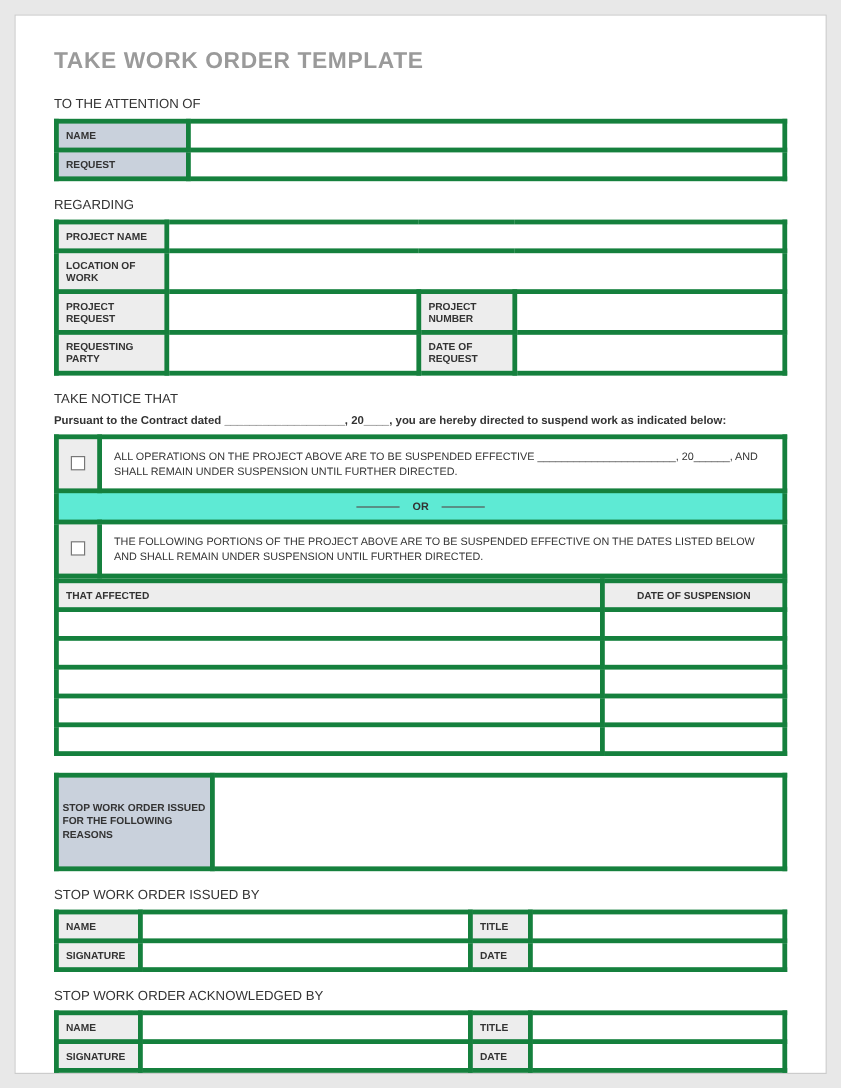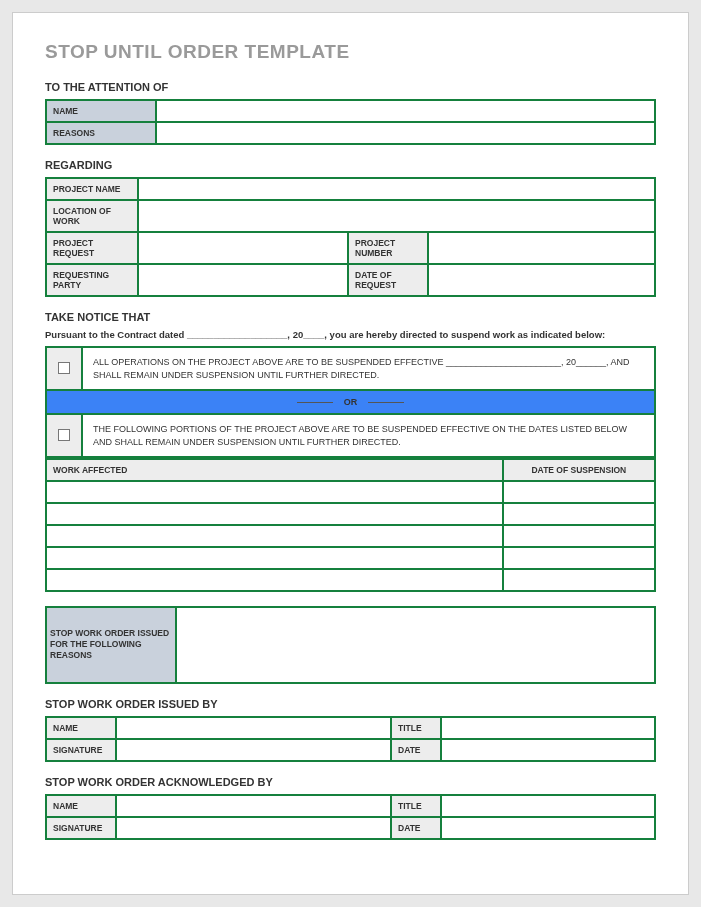--- a/index.html
+++ b/index.html
@@ -1,51 +1,51 @@
 <!DOCTYPE html>
 <html><head>
 <meta charset="utf-8">
 <style>
 * { box-sizing: border-box; margin: 0; padding: 0; }
 body { background: #e8e8e8; font-family: Arial, sans-serif; font-size: 10px; color: #333; }
 .page { width: 701px; height: 907px; margin: 0 auto; background: #e8e8e8; padding: 12px; }
 .sheet { background: #fff; border: 1px solid #ccc; padding: 28px 32px; height: 100%; }
 h1 { font-size: 19px; font-weight: bold; color: #9a9a9a; letter-spacing: 0.5px; margin-bottom: 18px; }
-.section-title { font-size: 11px; font-weight: bold; color: #333; margin-bottom: 6px; margin-top: 14px; }
+.section-title { font-size: 11px; font-weight: normal; color: #333; margin-bottom: 6px; margin-top: 14px; }
 table { width: 100%; border-collapse: collapse; }
-td { border: 2px solid #15803d; padding: 5px 6px; font-size: 9px; vertical-align: middle; }
+td { border: 4px solid #15803d; padding: 5px 6px; font-size: 9px; vertical-align: middle; }
 .label-cell { background: #c9d1dc; font-weight: bold; font-size: 8.5px; }
 .label-cell-grey { background: #ededed; font-weight: bold; font-size: 8.5px; }
 .value-cell { background: #fff; }
 .notice-text { font-size: 9.5px; font-weight: bold; margin-bottom: 6px; }
 .checkbox-cell { background: #ededed; text-align: center; width: 36px; }
 .checkbox { display: inline-block; width: 12px; height: 12px; border: 1.5px solid #777; background: #fff; }
 .opt-text { font-size: 9px; line-height: 1.4; padding: 8px 10px; }
-.or-row td { background: #3b82f6; text-align: center; font-size: 9px; font-weight: bold; padding: 6px; margin-left: 45px; }
+.or-row td { background: #5eead4; text-align: center; font-size: 9px; font-weight: bold; padding: 6px; margin-left: 45px; }
 .dash { display: inline-block; width: 36px; border-top: 1.5px solid #555; vertical-align: middle; margin: 0 8px; }
 .header-row td { background: #ededed; font-weight: bold; font-size: 8.5px; }
 .reasons-cell { background: #c9d1dc; font-weight: bold; font-size: 8.5px; width: 130px; padding: 20px 3px; line-height: 1.3; vertical-align: middle; }
 </style>
 </head>
 <body>
 
 <div class="page">
 <div class="sheet">
 
-<h1>STOP UNTIL ORDER TEMPLATE</h1>
+<h1>TAKE WORK ORDER TEMPLATE</h1>
 
 <div class="section-title">TO THE ATTENTION OF</div>
 <table>
 <tbody>
           <tr>
   <td class="label-cell" style="width:110px">NAME</td>
   <td class="value-cell"></td>
 </tr>
 <tr>
-  <td class="label-cell">REASONS</td>
+  <td class="label-cell">REQUEST</td>
   <td class="value-cell"></td>
 </tr>
 </tbody>
       </table>
 
 <div class="section-title">REGARDING</div>
 <table>
 <tbody>
           <tr>
   <td class="label-cell-grey" style="width:92px">PROJECT NAME</td>
@@ -93,21 +93,21 @@
     <span class="checkbox"></span>
   </td>
   <td class="opt-text">THE FOLLOWING PORTIONS OF THE PROJECT ABOVE ARE TO BE SUSPENDED EFFECTIVE ON THE DATES LISTED BELOW AND SHALL REMAIN UNDER SUSPENSION UNTIL FURTHER DIRECTED.</td>
 </tr>
 </tbody>
       </table>
 
 <table>
 <tbody>
           <tr class="header-row">
-  <td style="width:75%">WORK AFFECTED</td>
+  <td style="width:75%">THAT AFFECTED</td>
   <td style="text-align:center">DATE OF SUSPENSION</td>
 </tr>
 <tr>
             <td class="value-cell">&nbsp;</td>
             <td class="value-cell"></td>
           </tr>
 <tr>
             <td class="value-cell">&nbsp;</td>
             <td class="value-cell"></td>
           </tr>

